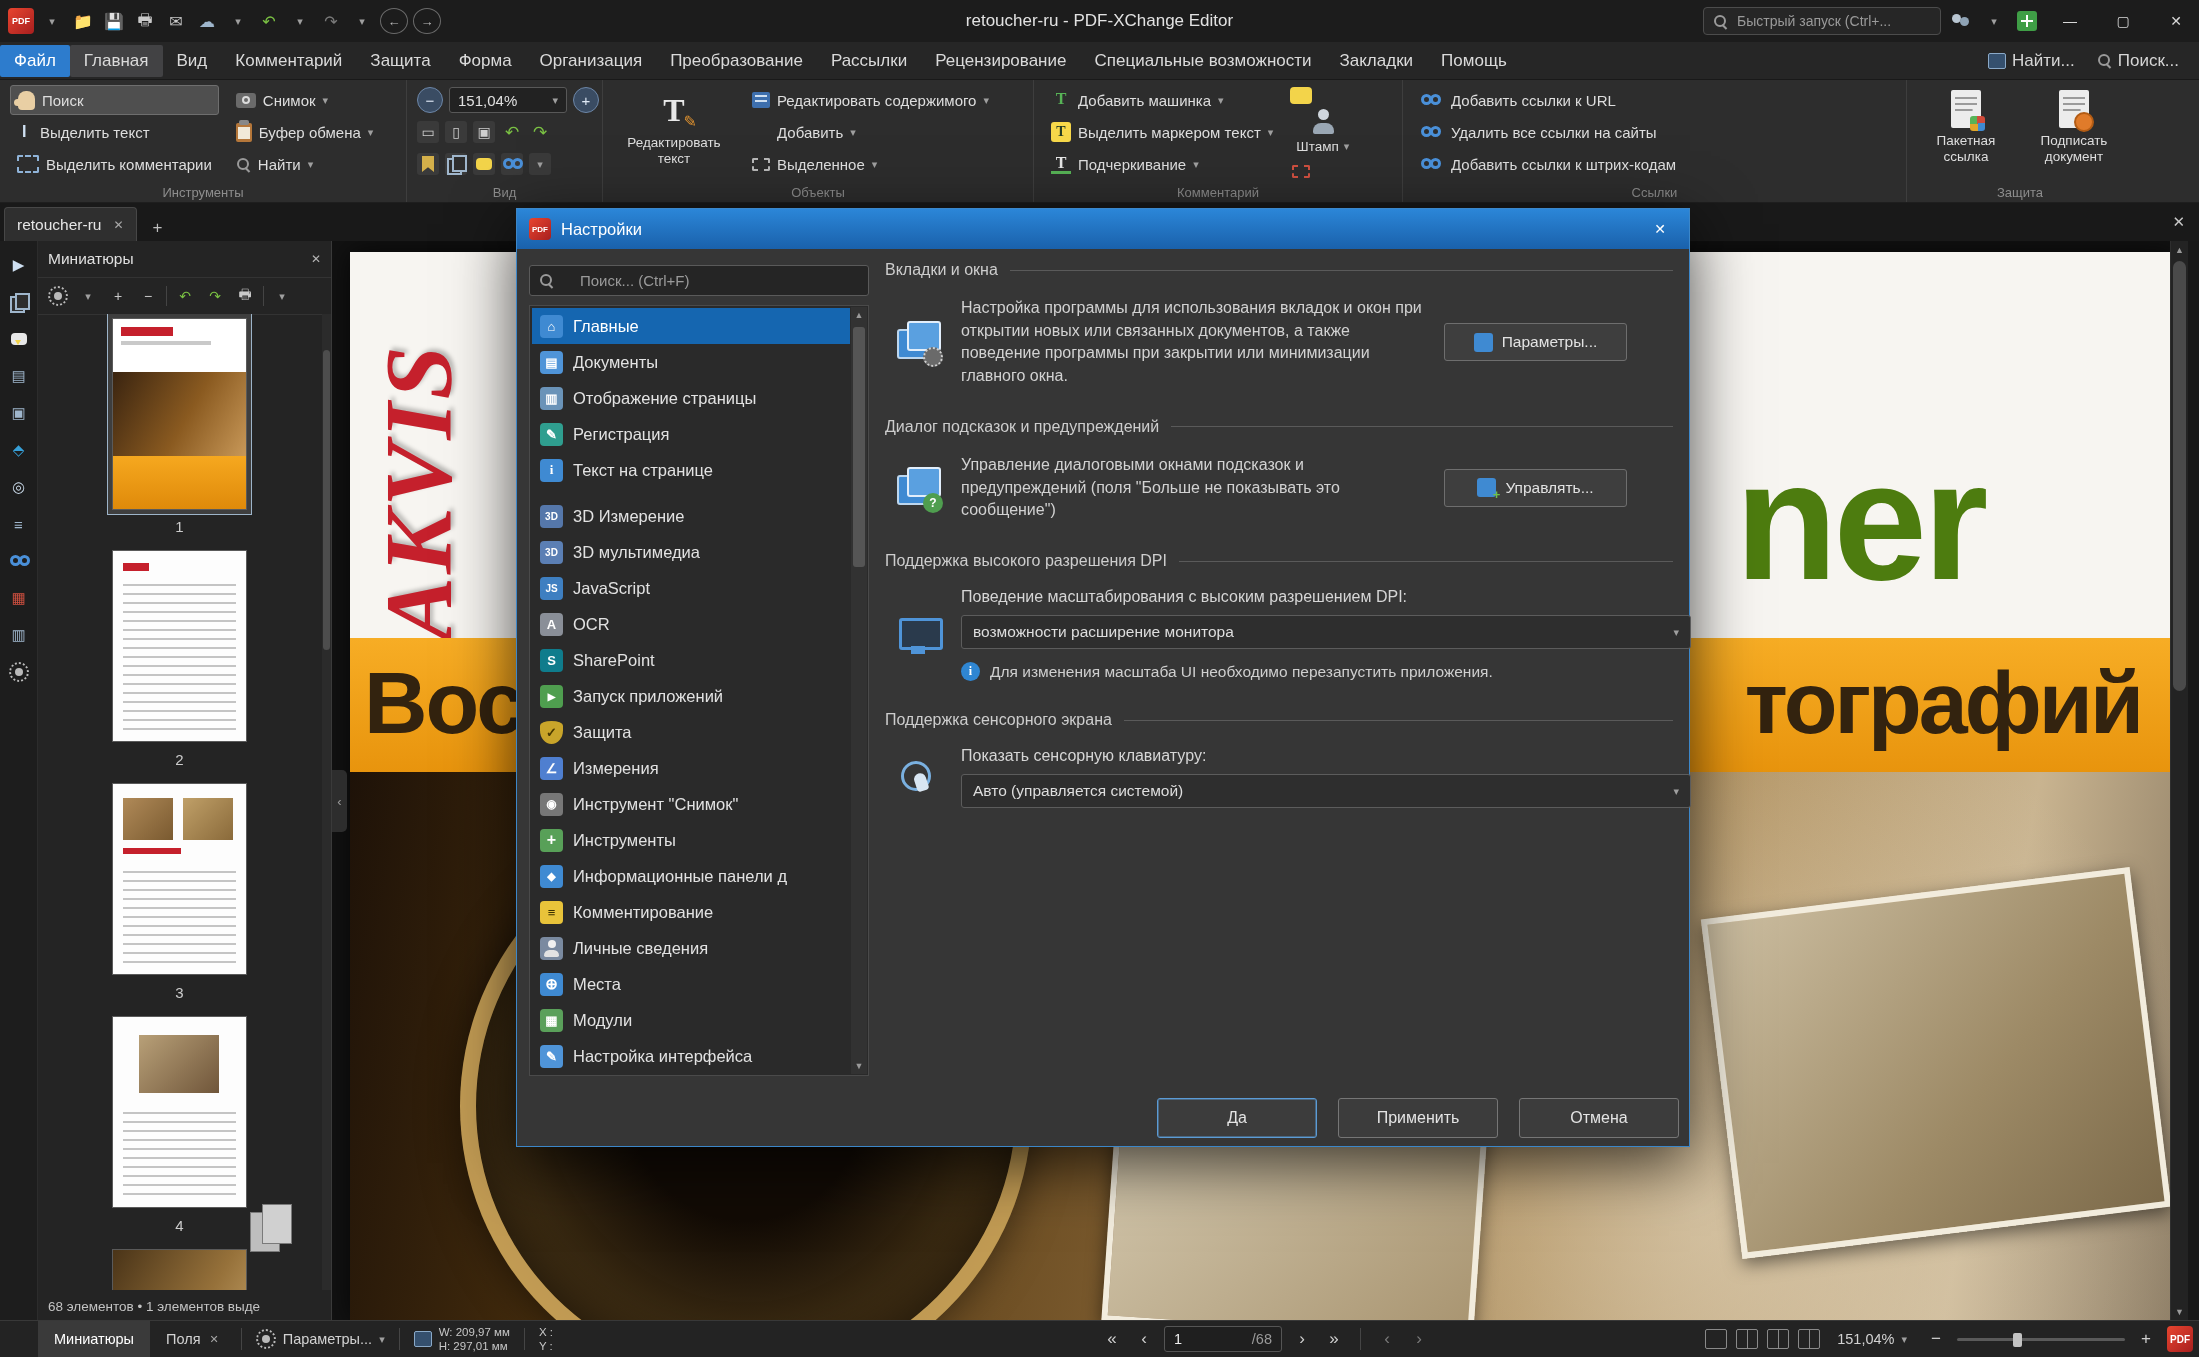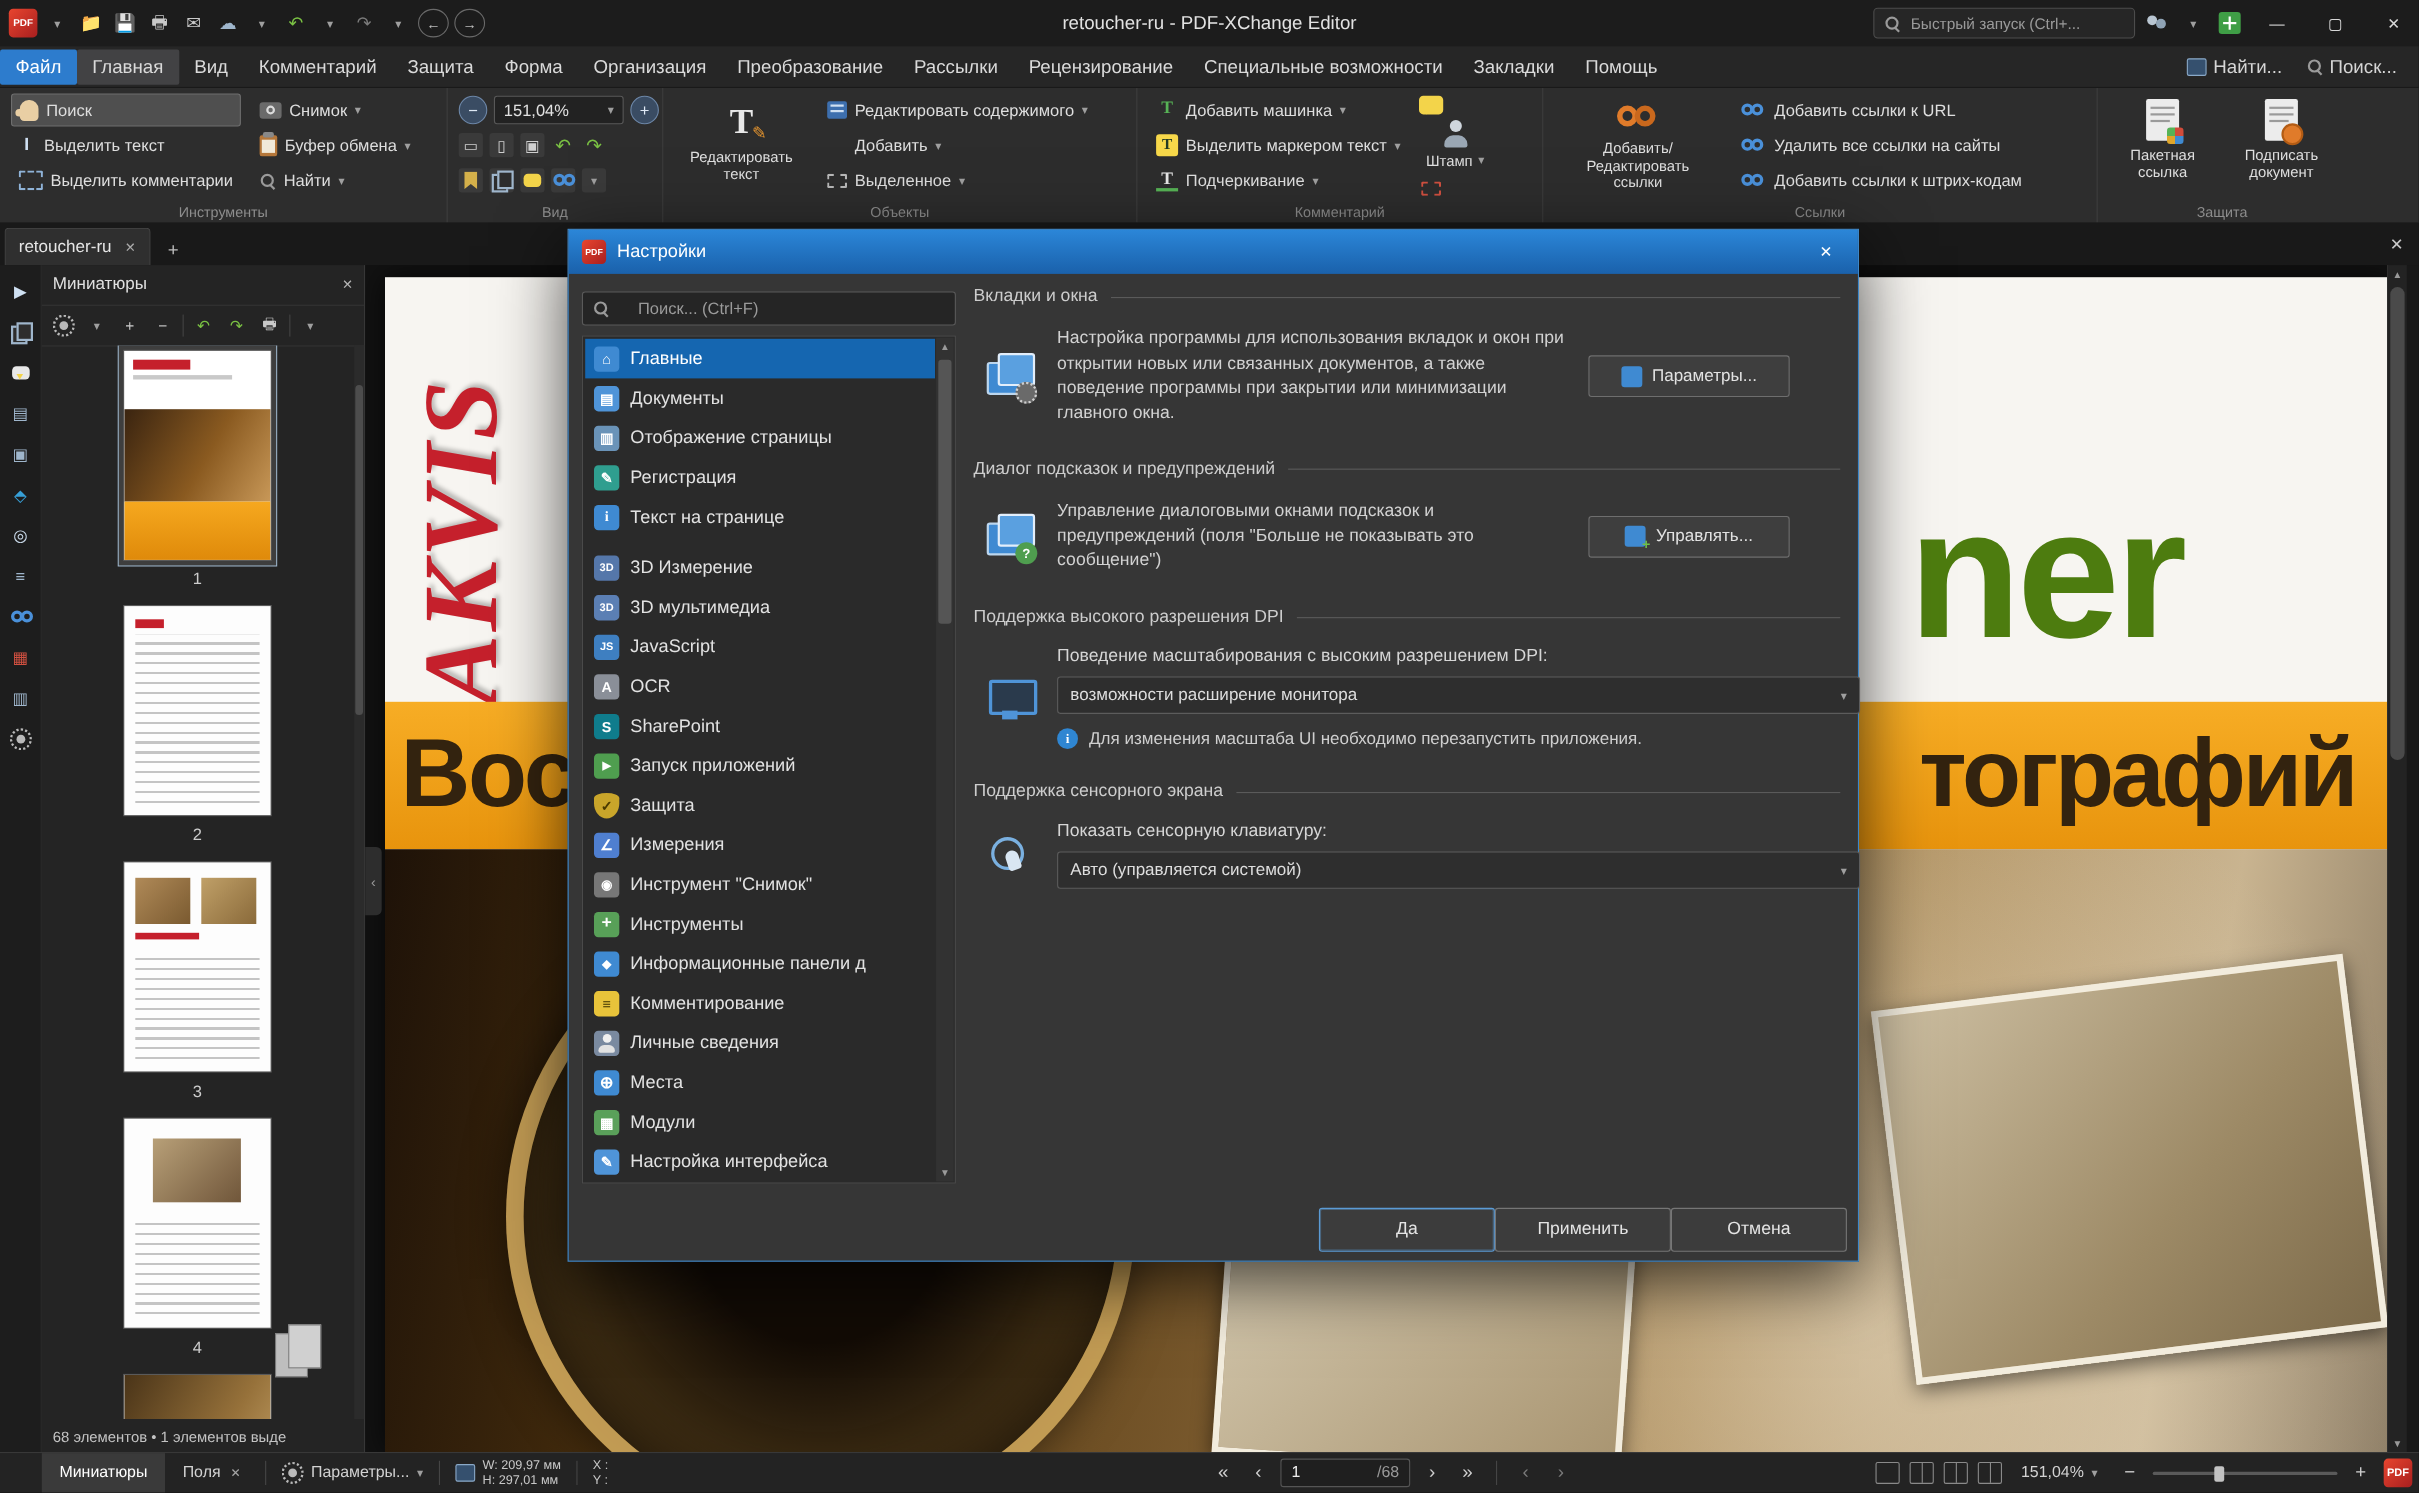--- a/index.html
+++ b/index.html
@@ -282,21 +282,21 @@
   .sbtn{display:flex;align-items:center;justify-content:center;gap:9px;min-width:183px;height:38px;background:#3e3e3e;border:1px solid #6e6e6e;border-radius:3px;color:#e2e2e2;font-size:15.5px;margin-left:auto;margin-right:40px;font-family:"Liberation Sans",sans-serif;}
   .sbtn-ic{width:19px;height:19px;border-radius:3px;background:#3f8ad2;position:relative;flex:none;}
   .sbtn-ic.mg::after{content:"+";position:absolute;right:-4px;bottom:-5px;color:#6fbf4a;font-weight:bold;font-size:13px;}
   .ddcol{flex:1;display:flex;flex-direction:column;gap:9px;}
   .ddlabel{font-size:16px;color:#d6d6d6;}
   .dd{display:flex;align-items:center;width:730px;height:34px;background:#2e2e2e;border:1px solid #5c5c5c;border-radius:3px;padding:0 11px;box-sizing:border-box;font-size:15.5px;color:#dedede;}
   .dd .g-caret{margin-left:auto;}
   .noterow{display:flex;align-items:center;gap:10px;margin-top:4px;}
   .i-info{width:19px;height:19px;border-radius:50%;background:#2f86d2;color:#fff;font-size:12px;font-weight:bold;font-family:"Liberation Serif",serif;display:flex;align-items:center;justify-content:center;flex:none;}
   .note{font-size:15.5px;color:#cfcfcf;}
-  .dlg-footer{position:absolute;right:10px;bottom:8px;display:flex;}
+  .dlg-footer{position:absolute;right:10px;bottom:8px;display:flex;gap:21px;}
   .btn{min-width:160px;height:40px;background:#3c3c3c;border:1px solid #767676;border-radius:3px;color:#e4e4e4;font-size:16px;display:flex;align-items:center;justify-content:center;font-family:"Liberation Sans",sans-serif;}
   .btn.default{border-color:#5b9bd5;box-shadow:0 0 0 1px rgba(91,155,213,.45) inset;}
 </style>
 </head>
 <body>
 
 <div id="app" data-interactable="false">
 
   <div class="titlebar" data-interactable="false">
     <div class="tb-left">
@@ -488,24 +488,20 @@
             </span>
         </div>
         <span class="mini" style="background:transparent;">
             <span class="i-dash red" data-interactable="true"></span>
           </span>
       </div>
       <div class="rgroup-label" data-interactable="false">Комментарий</div>
     </div>
 
     <div class="rgroup" style="width:504px;" data-interactable="false">
-      <div class="bigbtn" style="width:140px;" data-interactable="true">
-        <span class="i-chain-big" data-interactable="false"></span>
-        <span>Добавить/Редактировать ссылки</span>
-      </div>
       <div class="rcol">
         <div class="rtool" data-interactable="true">
             <span class="i-link" data-interactable="false"></span>
             <span>Добавить ссылки к URL</span>
           </div>
         <div class="rtool" data-interactable="true">
             <span class="i-link" data-interactable="false"></span>
             <span>Удалить все ссылки на сайты</span>
           </div>
         <div class="rtool" data-interactable="true">

